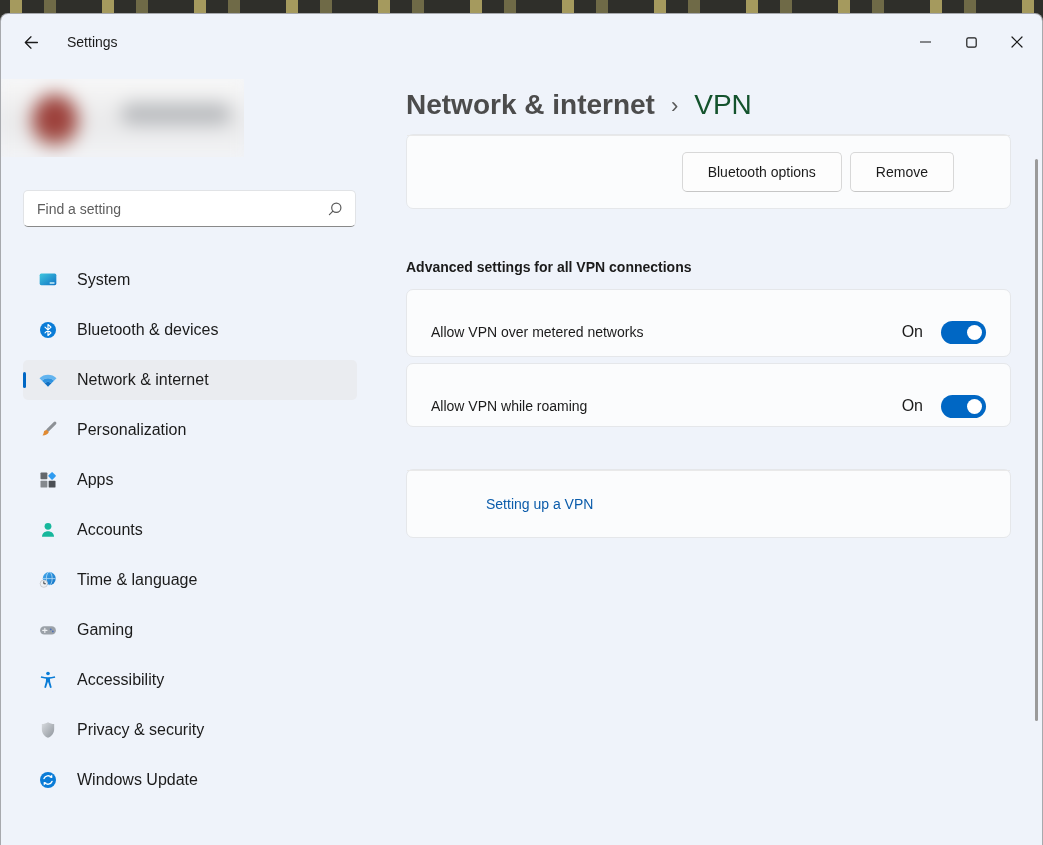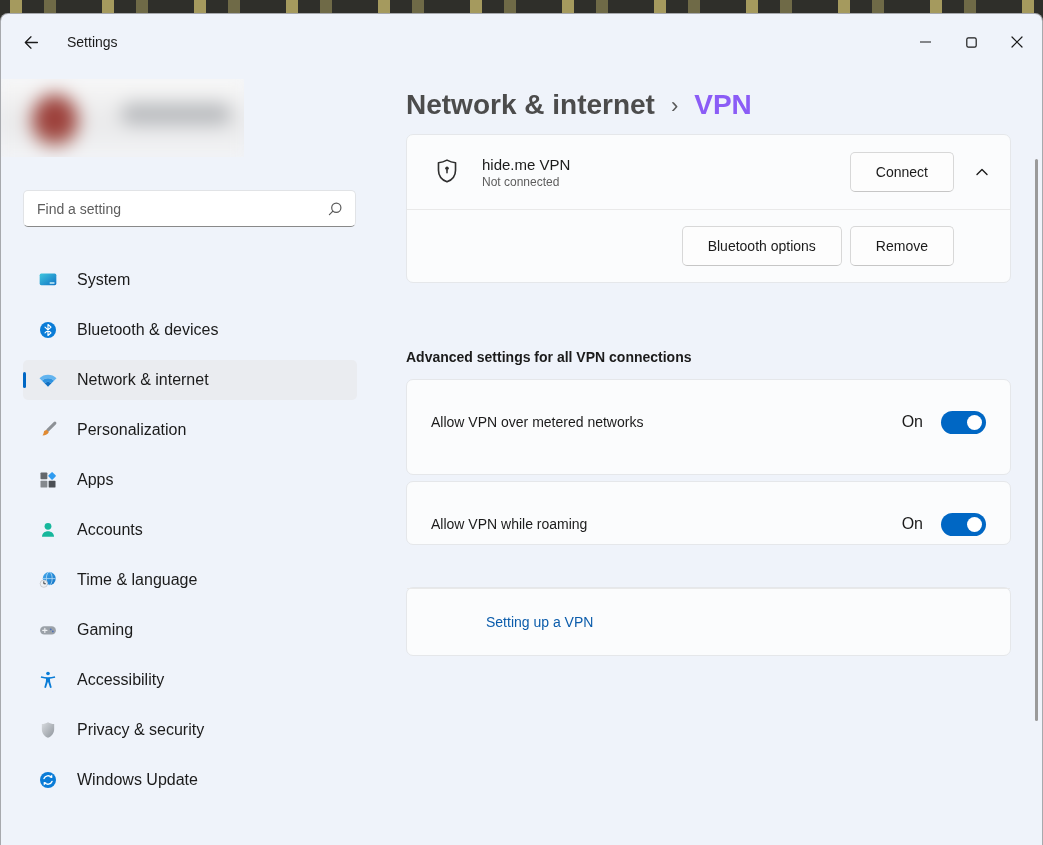--- a/index.html
+++ b/index.html
@@ -46,21 +46,21 @@
   .nav li span.nlabel { font-size:16px; color:#1b1b1b; }
   .nav li.selected { background:#eaecf0; }
   .nav li.selected::before {
     content:""; position:absolute; left:0; top:12px; width:3px; height:16px;
     border-radius:2px; background:#0067c4;
   }
   
   .breadcrumb { margin-top:14px; height:42px; display:flex; align-items:center; font-size:28px; }
   .bc-parent { color:#4c4c4c; font-weight:600; cursor:pointer; }
   .bc-sep { color:#5a5a5a; font-size:22px; margin:2px 16px 0 16px; }
-  .bc-current { color:#8b5cf6; font-weight:700; }
+  .bc-current { color:#14532d; font-weight:400; }
   .card {
     background:#fbfcfd; border:1px solid #e5e7ea; border-radius:7px; width:100%;
   }
   .card-row { display:flex; align-items:center; padding:0 24px; }
   .row-divider { height:1px; background:#e9e9e9; width:100%; }
   .c1 { margin-top:24px; height:86px; }
   .c1 .card-row { height:84px; }
   .label-14 { font-size:14px; color:#1b1b1b; }
   .spacer { flex:1; }
   .btn-primary {
@@ -73,22 +73,22 @@
     font-family:inherit; cursor:pointer;
   }
   .c2 { margin-top:8px; }
   .c2 .row1 { height:74px; padding-left:26px; padding-right:0; }
   .c2 .row2 { height:72px; justify-content:flex-end; gap:8px; padding-right:56px; }
   .vpn-icon { width:30px; height:32px; display:flex; margin-right:19px; }
   .vpn-texts { display:flex; flex-direction:column; gap:2px; }
   .vpn-name { font-size:15px; color:#1b1b1b; }
   .vpn-status { font-size:12px; color:#5d5d5d; }
   .chev-area { width:56px; display:flex; align-items:center; justify-content:center; cursor:pointer; }
-  .section-title { margin-top:64px; font-size:14px; font-weight:700; color:#1b1b1b; line-height:20px; }
-  .c3 { margin-top:12px; height:96px; }
+  .section-title { margin-top:48px; font-size:14px; font-weight:700; color:#1b1b1b; line-height:20px; }
+  .c3 { margin-top:12px; height:68px; }
   .c4 { margin-top:6px; height:64px; }
   .c3 .card-row,.c4 .card-row { height:84px; }
   .toggle-state { font-size:16px; color:#1b1b1b; margin-right:18px; }
   .toggle { width:45px; height:23px; border-radius:12px; background:#0067c4; position:relative; cursor:pointer; flex:0 0 45px; }
   .toggle .knob { position:absolute; right:4px; top:4px; width:15px; height:15px; border-radius:50%; background:#ffffff; }
   .c5 { margin-top:42px; }
   .c5 .row1 { height:83px; padding-left:26px; padding-right:0; }
   .c5 .row2 { height:66px; padding-left:79px; }
   .help-icon { width:28px; height:28px; display:flex; margin-right:21px; }
   .link { font-size:14px; color:#0b5cab; cursor:pointer; }
@@ -278,40 +278,20 @@
     <div class="main">
 
       <div class="breadcrumb">
         <span class="bc-parent">Network &amp; internet</span>
         <span class="bc-sep">›</span>
         <span class="bc-current">VPN</span>
       </div>
 
 
       <div class="card c2">
-        <div class="card-row row1">
-          <span class="vpn-icon">
-            <svg viewBox="0 0 24 24" width="28" height="30" fill="none" stroke="#2f2f2f" stroke-width="1.4">
-                <path d="M12 2.7 C9.6 4 7.1 4.7 4.7 4.9 v6.4 c0 4.8 2.9 8.3 7.3 10 4.4-1.7 7.3-5.2 7.3-10 V4.9 C16.9 4.7 14.4 4 12 2.7z" stroke-linejoin="round"></path>
-                <circle cx="12" cy="9.6" r="1.5" fill="#2f2f2f" stroke="none"></circle>
-                <rect x="11.35" y="10.6" width="1.3" height="3.6" rx="0.65" fill="#2f2f2f" stroke="none"></rect>
-              </svg>
-          </span>
-          <div class="vpn-texts">
-            <span class="vpn-name">hide.me VPN</span>
-            <span class="vpn-status">Not connected</span>
-          </div>
-          <div class="spacer"></div>
-          <button class="btn-secondary">Connect</button>
-          <div class="chev-area">
-            <svg width="12" height="8" viewBox="0 0 12 8">
-                <path d="M1 6.5 L6 1.5 L11 6.5" stroke="#1b1b1b" stroke-width="1.4" fill="none" stroke-linecap="round" stroke-linejoin="round"></path>
-              </svg>
-          </div>
-        </div>
         <div class="row-divider"></div>
         <div class="card-row row2">
           <button class="btn-secondary">Bluetooth options</button>
           <button class="btn-secondary">Remove</button>
         </div>
       </div>
 
       <div class="section-title">Advanced settings for all VPN connections</div>
 
       <div class="card c3">

